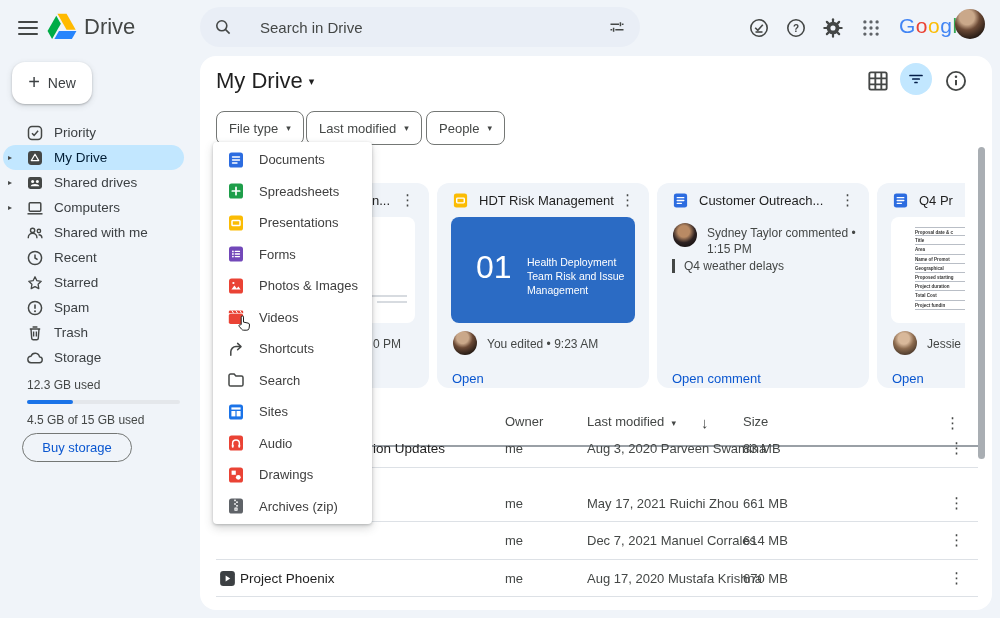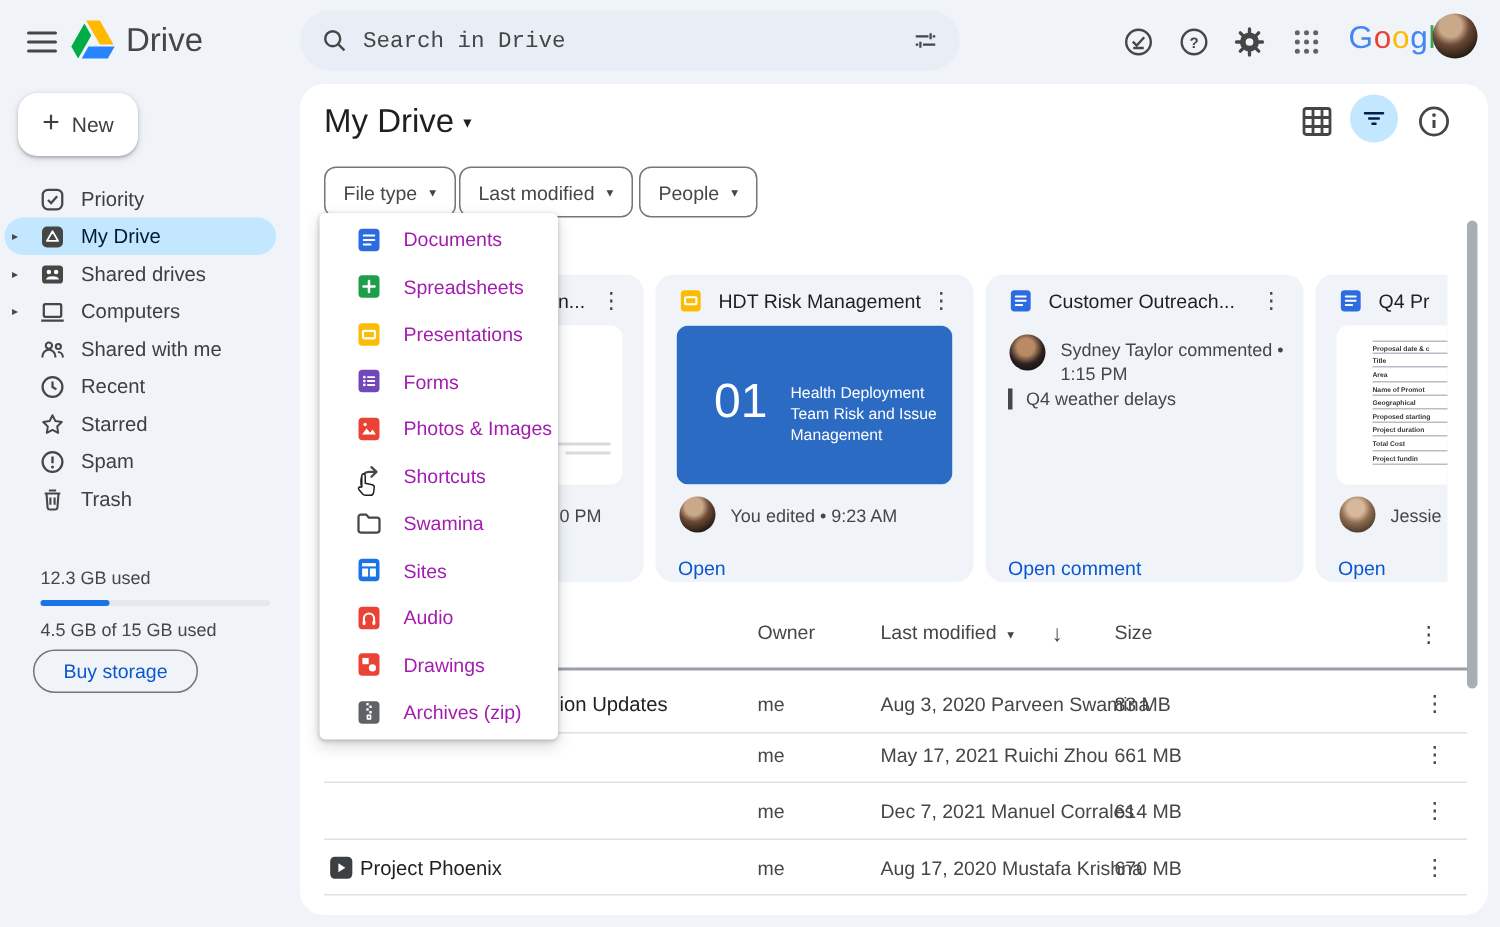--- a/index.html
+++ b/index.html
@@ -6,21 +6,21 @@
   html,body { width:1000px; height:618px; }
   body { font-family:"Liberation Sans", sans-serif; background:#f0f4f9; position:relative; overflow:hidden; color:#1f1f1f; }
 
   
   #topbar { position:absolute; left:0; top:0; width:807px; height:56px;border-radius:16px; }
   #hamburger { position:absolute; left:16px; top:17px; width:24px; height:22px; cursor:pointer; }
   #hamburger span { display:block; height:2px; background:#444746; margin:4px 2px; border-radius:1px; }
   #drive-logo { position:absolute; left:46px; top:11px; width:32px; height:32px; }
   #app-name { position:absolute; left:84px; top:14px; font-size:22px; color:#444746; }
   #searchbar { position:absolute; left:200px; top:7px; width:440px; height:40px; background:#e9eef6; border-radius:20px; display:flex; align-items:center; padding:0 14px; }
-  #searchbar input { flex:1; border:none; outline:none; background:transparent; font-family:Liberation Mono, monospace; font-size:15px; color:#444746; margin:0 10px; }
+  #searchbar input { flex:1; border:none; outline:none; background:transparent; font-family:Liberation Sans, sans-serif; font-size:15px; color:#444746; margin:0 28px; }
   #searchbar input::placeholder { color:#444746; opacity:1; }
   .tb-icon { position:absolute; top:13px; width:30px; height:30px; display:flex; align-items:center; justify-content:center; cursor:pointer; }
   #google-logo { position:absolute; left:899px; top:14px; font-size:21px; font-weight:500; letter-spacing:.5px; }
   #avatar-top { position:absolute; left:955px; top:9px; width:30px; height:30px; border-radius:50%; background:radial-gradient(circle at 40% 28%,#caa88a 0 26%,#6c4a36 45%,#241a14 78%); cursor:pointer; }
 
   .g-blue{color:#4285f4}.g-red{color:#ea4335}.g-yellow{color:#fbbc04}.g-green{color:#34a853}
 
   
   #sidebar { position:absolute; left:0; top:56px; width:200px; height:562px; }
   #new-btn { position:absolute; left:12px; top:6px; width:80px; height:42px; background:#fff; border-radius:13px; box-shadow:0 1px 2px rgba(60,64,67,.3),0 2px 6px rgba(60,64,67,.15); display:flex; align-items:center; justify-content:center; gap:8px; font-size:14px; font-weight:500; color:#3c4043; cursor:pointer; }
@@ -82,21 +82,21 @@
   .frow .fname.offset { left:173px; }
   .frow .fico { position:absolute; left:18px; top:9px; width:19px; height:19px; }
   .fcell-owner { position:absolute; left:305px; top:11px; }
   .fcell-mod { position:absolute; left:387px; top:11px; }
   .fcell-size { position:absolute; left:543px; top:11px; }
   .fcell-menu { position:absolute; left:745px; top:9px; font-size:15px; color:#444746; padding:0 4px; cursor:pointer; }
   #scrollbar { position:absolute; left:778px; top:91px; width:7px; height:312px; border-radius:4px; background:#9aa0a6; opacity:.85; cursor:grab; }
 
   
   #type-menu { position:absolute; left:213px; top:142px; width:159px; background:#fff; border-radius:4px; padding:2px 0; box-shadow:0 1px 3px rgba(60,64,67,.3),0 4px 10px rgba(60,64,67,.2); z-index:50; }
-  .menu-item { height:31.5px; display:flex; align-items:center; padding-left:24px; gap:14px; font-size:13px; color:#a21caf; cursor:pointer; }
+  .menu-item { height:31.5px; display:flex; align-items:center; padding-left:14px; gap:14px; font-size:13px; color:#404040; cursor:pointer; }
   .menu-item.hl { background:#e4ecf6; }
   .mi { width:18px; height:18px; flex:none; }
   #cursor { position:absolute; left:236px; top:314px; z-index:60; pointer-events:none; }
 </style>
 </head>
 <body>
 
 <div id="topbar">
   <div id="hamburger">
       <span></span>
@@ -250,20 +250,26 @@
     <span class="nlab">Spam</span>
   </div>
   <div class="nav-item" style="top:264px">
     <svg class="nico" viewBox="0 0 18 18">
         <g stroke="#444746" stroke-width="1.4" fill="none">
           <path d="M6.6 3h4.8M3.8 5h10.4M5 5l.7 9.3a1.6 1.6 0 0 0 1.6 1.4h3.4a1.6 1.6 0 0 0 1.6-1.4L13 5"></path>
           <path d="M7.6 7.6v4.9M10.4 7.6v4.9"></path>
         </g>
       </svg>
     <span class="nlab">Trash</span>
+  </div>
+  <div class="nav-item" style="top:289px">
+    <svg class="nico" viewBox="0 0 18 18">
+        <path d="M5.3 13.8a3.3 3.3 0 0 1-.3-6.6 4.4 4.4 0 0 1 8.5.7 2.9 2.9 0 0 1-.4 5.9z" stroke="#444746" stroke-width="1.4" fill="none" stroke-linejoin="round"></path>
+      </svg>
+    <span class="nlab">Storage</span>
   </div>
 
   <div id="storage-used-line">12.3 GB used</div>
   <div id="storage-bar">
       <div class="fill" style="width: 30%;"></div>
     </div>
   <div id="storage-summary">4.5 GB of 15 GB used</div>
   <div id="buy-storage">Buy storage</div>
 </div>
 
@@ -373,21 +379,21 @@
   <div id="ftable">
     <div id="thead">
       <span class="th" style="left:305px">Owner</span>
       <span class="th" style="left:387px"><span>Last modified</span>&nbsp;&nbsp;<span style="font-size:9px">▾</span></span>
       <span class="th" style="left:501px;font-size:15px">↓</span>
       <span class="th" style="left:543px">Size</span>
       <span class="th" style="left:745px;font-size:15px;color:#444746">⋮</span>
       <div class="divider"></div>
     </div>
 
-    <div class="frow" style="top:37px">
+    <div class="frow" style="top:16px">
       <span class="fname offset">ion Updates</span>
       <span class="fcell-owner">me</span>
       <span class="fcell-mod">Aug 3, 2020 Parveen Swamina</span>
       <span class="fcell-size">83 MB</span>
       <span class="fcell-menu">⋮</span>
       <div class="rdiv"></div>
     </div>
     <div class="frow" style="top:70.6px">
       <span class="fname"></span>
       <span class="fcell-owner">me</span>
@@ -458,32 +464,40 @@
   <div class="menu-item">
     <svg class="mi" viewBox="0 0 18 18">
         <rect x="2" y="1.5" width="14" height="15" rx="2.6" fill="#ea4335"></rect>
         <path d="m4.4 12.6 3-4 2.3 2.9 1.7-2.1 2.2 3.2z" fill="#fff"></path>
         <circle cx="6.4" cy="6" r="1.1" fill="#fff"></circle>
       </svg>
     <span>Photos &amp; Images</span>
   </div>
   <div class="menu-item">
     <svg class="mi" viewBox="0 0 18 18">
+        <rect x="1.8" y="5.8" width="14.4" height="10.2" rx="1.8" fill="#ea4335"></rect>
+        <path d="M3.2 2.4h11.6a1.4 1.4 0 0 1 1.4 1.4v1.4H1.8V3.8a1.4 1.4 0 0 1 1.4-1.4z" fill="#ea4335"></path>
+        <path d="m4.8 2.4 1.7 2.8M8.8 2.4l1.7 2.8M12.8 2.4l1.7 2.8" stroke="#fff" stroke-width="1"></path>
+      </svg>
+    <span>Videos</span>
+  </div>
+  <div class="menu-item">
+    <svg class="mi" viewBox="0 0 18 18">
         <g stroke="#444746" stroke-width="1.5" fill="none" stroke-linecap="round" stroke-linejoin="round">
           <path d="M3.8 15.2v-3.4a5.2 5.2 0 0 1 5.2-5.2h4.4"></path>
           <path d="m10.6 3.4 3.4 3.2-3.4 3.2"></path>
         </g>
       </svg>
     <span>Shortcuts</span>
   </div>
   <div class="menu-item">
     <svg class="mi" viewBox="0 0 18 18">
         <path d="M2 4.6A1.6 1.6 0 0 1 3.6 3h3.5l1.8 2h5.5A1.6 1.6 0 0 1 16 6.6v6.8a1.6 1.6 0 0 1-1.6 1.6H3.6A1.6 1.6 0 0 1 2 13.4z" fill="none" stroke="#444746" stroke-width="1.5"></path>
       </svg>
-    <span>Swamina</span>
+    <span>Search</span>
   </div>
   <div class="menu-item">
     <svg class="mi" viewBox="0 0 18 18">
         <rect x="2" y="1.5" width="14" height="15" rx="2.6" fill="#1a73e8"></rect>
         <rect x="4.4" y="4.4" width="9.2" height="2.2" fill="#fff"></rect>
         <rect x="4.4" y="8" width="4" height="5.4" fill="#fff"></rect>
         <rect x="9.6" y="8" width="4" height="5.4" fill="#fff"></rect>
       </svg>
     <span>Sites</span>
   </div>

